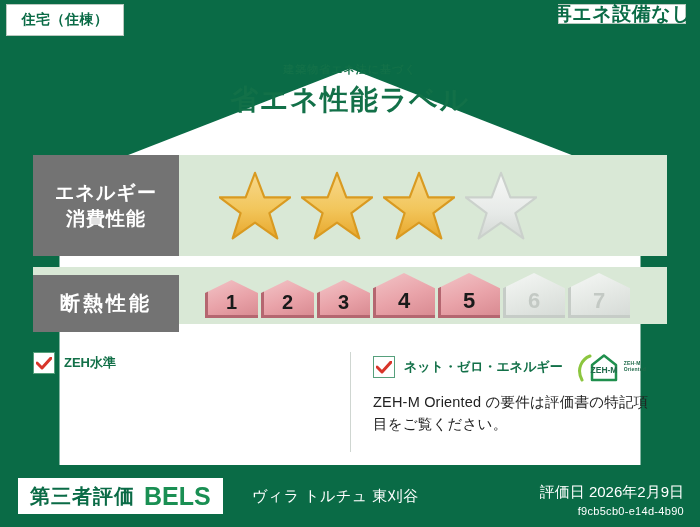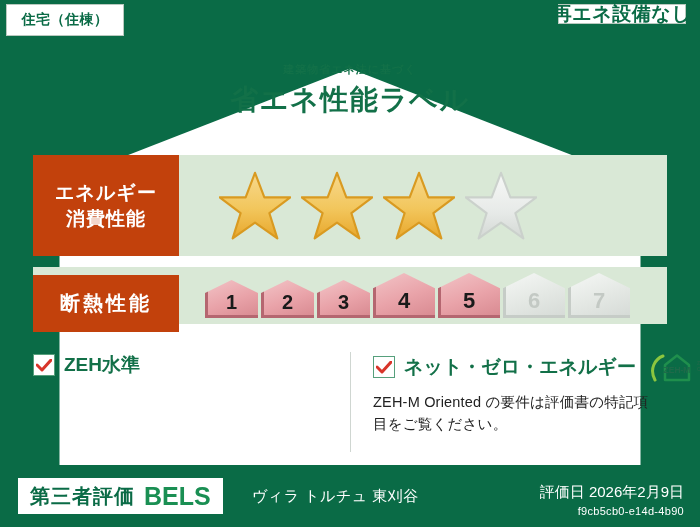--- a/index.html
+++ b/index.html
@@ -59,21 +59,21 @@
   
   .metric-row {
     position: absolute; left: 33px; width: 634px;
     background: #d9e8d6;
     display: flex; align-items: center;
   }
   #row-energy { top: 155px; height: 101px; }
   #row-insul  { top: 267px; height: 57px; }
 
   .metric-label {
-    background: #c2410c; color: #ffffff;
+    background: #737373; color: #ffffff;
     height: 100%;
     display: flex; flex-direction: column;
     align-items: center; justify-content: center;
     font-weight: bold;
     flex: 0 0 auto;
   }
   #label-energy { width: 146px; font-size: 19px; line-height: 1.35; letter-spacing: 1px; }
   #label-insul  { width: 146px; font-size: 20px; letter-spacing: 3px; margin-top: 16px; }
 
   .metric-body { flex: 1 1 auto; display: flex; align-items: center; height: 100%; }
@@ -116,21 +116,21 @@
   }
   .crit-col { width: 50%; padding-right: 14px; position: relative; }
   .crit-col.right { padding-left: 22px; border-left: 1px solid #cfd6d1; }
   .crit-head { display: flex; align-items: center; gap: 9px; }
   .check-box {
     width: 22px; height: 22px; flex: 0 0 auto;
     border: 1.5px solid #56a07c; background: #fff;
     display: flex; align-items: center; justify-content: center;
   }
   .check-box svg { display: block; }
-  .crit-title { font-size: 19px; font-weight: bold; color: #127048; white-space: nowrap; }
+  .crit-title { font-size: 13px; font-weight: bold; color: #127048; white-space: nowrap; }
   .crit-body {
     margin-top: 9px; font-size: 14.5px; color: #222;
     line-height: 1.55; letter-spacing: .2px;
   }
   .inline-star { display: inline-block; vertical-align: -3px; width: 17px; height: 17px; }
   .inline-grade {
     display: inline-block; position: relative; vertical-align: -3px;
     width: 22px; height: 17px; text-align: center;
     font-size: 12px; font-weight: bold; color: #1a1a1a; line-height: 19px;
   }

